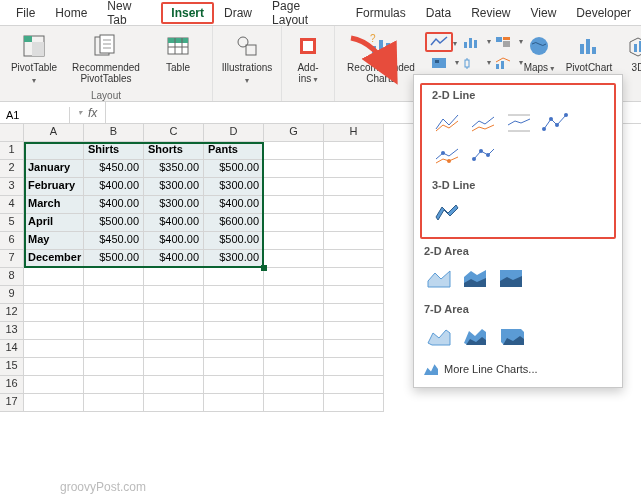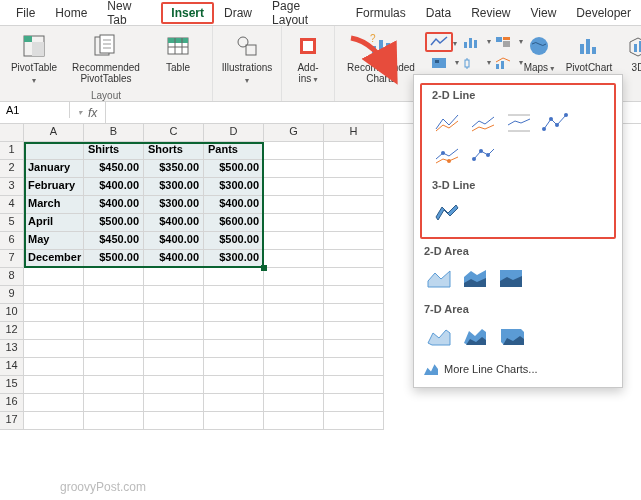--- a/index.html
+++ b/index.html
@@ -22,35 +22,35 @@
 .drop::after { content: " ▾"; font-size: 8px; color: #666; }
 .small-btns { display: flex; flex-direction: column; gap: 1px; padding-top:2px; }
 .small-btn { width: 28px; height: 20px; display:flex; align-items:center; justify-content:center; cursor:pointer; position:relative; }
 .small-btn.drop::after { position:absolute; right:-6px; top:5px; }
 .small-btn.hl { border: 2px solid #e74c3c; border-radius:2px; }
 
 
 .arrow { position: absolute; left: 345px; top: 6px; width: 60px; height: 60px; pointer-events: none; z-index: 5; }
 
 
-.fxbar { display: flex; align-items: flex-start; height: 22px; border-bottom: 1px solid #d4d4d4; }
+.fxbar { display: flex; align-items: flex-end; height: 22px; border-bottom: 1px solid #d4d4d4; }
 .namebox { width: 70px; border-right: 1px solid #d4d4d4; padding: 2px 6px; font-size: 11px; }
 .fxsym { padding: 0 8px; font-style: italic; color: #666; border-right: 1px solid #d4d4d4; height:100%; display:flex; align-items:center; }
 .fxsym::before { content:"▾"; font-size:8px; color:#999; margin-right:6px; }
 .fxinput { flex:1; padding: 2px 6px; font-size: 11px; }
 
 
 .sheet { position: relative; }
 .row { display: flex; height: 18px; }
 .hdr, .cell, .rhdr { border-right: 1px solid #d4d4d4; border-bottom: 1px solid #d4d4d4; padding: 1px 4px; font-size: 11px; white-space: nowrap; overflow:hidden; }
 .corner { width: 24px; background:#f3f2f1; border-right:1px solid #d4d4d4; border-bottom:1px solid #d4d4d4; }
 .hdr { background: #f3f2f1; text-align:center; color:#333; }
 .rhdr { width: 24px; background:#f3f2f1; text-align:center; color:#333; }
 .col-A{width:60px}.col-B{width:60px}.col-C{width:60px}.col-D{width:60px}.col-G{width:60px}.col-H{width:60px}
-.sel { background:#e7eef0;font-weight:bold; }
+.sel { background:#e7eef0; }
 .bold { font-weight:600; }
 .num { text-align:right; }
 .sel-border { position:absolute; border:2px solid #0a6332; pointer-events:none; }
 .handle { position:absolute; width:6px; height:6px; background:#0a6332; }
 
 
 .chart-menu { position:absolute; right:18px; top:74px; width:210px; background:#fff; border:1px solid #c8c8c8; box-shadow:0 4px 10px rgba(0,0,0,0.2); z-index:10; padding:6px 0; }
 .chart-section-title { font-size:11px; font-weight:600; color:#555; padding:4px 10px; }
 .chart-icons { display:flex; flex-wrap:wrap; gap:6px; padding:4px 10px 8px; }
 .chart-icon { width:30px; height:26px; border:1px solid transparent; display:flex; align-items:center; justify-content:center; cursor:pointer; }
@@ -338,29 +338,20 @@
   <div class="row">
       <div class="rhdr">9</div>
       <div class="cell col-A"></div>
       <div class="cell col-B"></div>
       <div class="cell col-C"></div>
       <div class="cell col-D"></div>
       <div class="cell col-G"></div>
       <div class="cell col-H"></div>
     </div>
   <div class="row">
-      <div class="rhdr">10</div>
-      <div class="cell col-A"></div>
-      <div class="cell col-B"></div>
-      <div class="cell col-C"></div>
-      <div class="cell col-D"></div>
-      <div class="cell col-G"></div>
-      <div class="cell col-H"></div>
-    </div>
-  <div class="row">
       <div class="rhdr">12</div>
       <div class="cell col-A"></div>
       <div class="cell col-B"></div>
       <div class="cell col-C"></div>
       <div class="cell col-D"></div>
       <div class="cell col-G"></div>
       <div class="cell col-H"></div>
     </div>
   <div class="row">
       <div class="rhdr">13</div>

